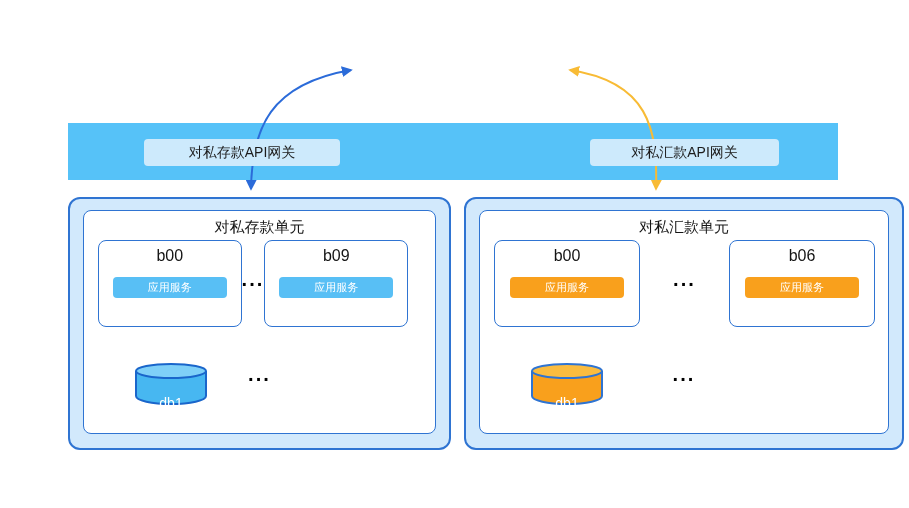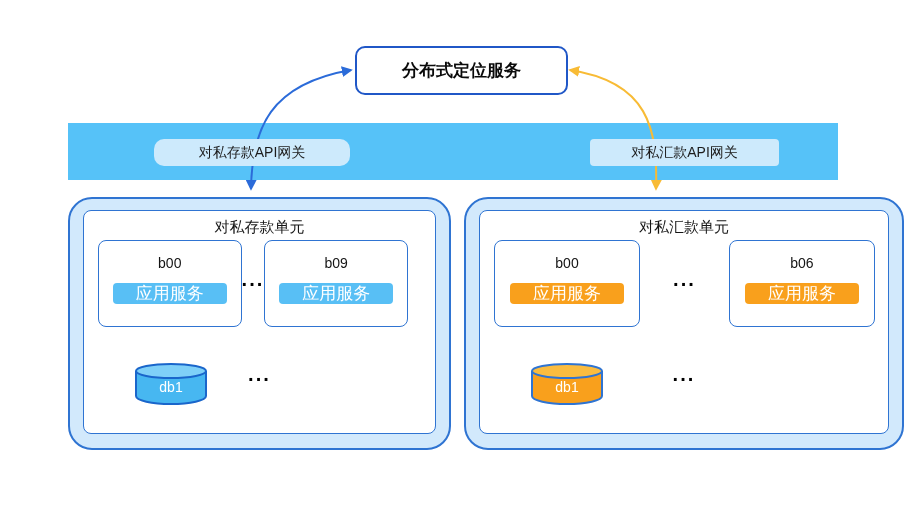--- a/index.html
+++ b/index.html
@@ -13,26 +13,26 @@
     background:#ffffff;border:2px solid #2057c7;border-radius:10px;
     display:flex;align-items:center;justify-content:center;
     font-size:17px;font-weight:700;color:#0a0a0a;box-sizing:border-box;
   }
   
   .band{position:absolute;left:68px;top:123px;width:770px;height:57px;background:#56c2f8;}
   .gw-label{
     position:absolute;top:139px;height:27px;background:#cdeafc;border-radius:4px;
     display:flex;align-items:center;justify-content:center;font-size:14px;color:#1c1c1c;
   }
-  .gw-left{left:154px;width:196px;border-radius:10px;}
+  .gw-left{left:144px;width:196px;}
   .gw-right{left:565px;width:189px;margin-left:25px;}
   
   .unit{
     position:absolute;top:197px;height:253px;background:#d2e9fc;
-    border:2px solid #2f74d2;border-radius:24px;box-sizing:border-box;
+    border:2px solid #2f74d2;border-radius:12px;box-sizing:border-box;
   }
   .unit-left{left:68px;width:383px;}
   .unit-right{left:464px;width:440px;}
   .unit-inner{
     position:absolute;left:13px;right:13px;top:11px;height:224px;background:#ffffff;
     border:1.5px solid #2f74d2;border-radius:8px;box-sizing:border-box;
   }
   .unit-title{
     position:absolute;left:0;right:0;top:7px;text-align:center;
     font-size:15px;color:#141414;
@@ -40,36 +40,36 @@
   .nodes{
     position:absolute;top:29px;height:87px;display:flex;align-items:stretch;
     justify-content:space-between;
   }
   .nodes-left{left:14px;right:27px;}
   .nodes-right{left:14px;right:13px;}
   .node{
     width:146px;background:#ffffff;border:1.5px solid #2f74d2;border-radius:8px;
     box-sizing:border-box;display:flex;flex-direction:column;align-items:center;
   }
-  .node-name{margin-top:14px;font-size:14px;color:#141414;}
+  .node-name{margin-top:6px;font-size:16px;color:#141414;}
   .pill{
     margin-top:12px;width:114px;height:21px;border-radius:4px;color:#ffffff;
-    font-size:17px;display:flex;align-items:center;justify-content:center;
+    font-size:11px;display:flex;align-items:center;justify-content:center;
   }
   .pill-blue{background:#58bff5;}
   .pill-orange{background:#f9a01c;}
   .dots{
     align-self:center;font-size:20px;font-weight:700;color:#000;letter-spacing:1px;
     line-height:20px;
   }
   .db-dots{position:absolute;left:50%;transform:translateX(-50%);top:170px;}
   
   .cyl{position:absolute;width:74px;height:44px;}
   .cyl-label{
-    position:absolute;left:0;right:0;top:17px;text-align:center;color:#ffffff;
+    position:absolute;left:0;right:0;top:33px;text-align:center;color:#ffffff;
     font-size:14px;
   }
   .overlay{position:absolute;left:0;top:0;pointer-events:none;}
 </style>
 </head>
 <body>
 
 <div id="canvas">
 
   <div class="band"></div>
@@ -100,21 +100,20 @@
 
     <path d="M 570 70 C 648 82 658 128 656 189" fill="none" stroke="#f8bb35" stroke-width="2" marker-start="url(#arrYellow)" marker-end="url(#arrYellowEnd)"></path>
 
     <line x1="169" y1="327" x2="169" y2="352" stroke="#2f74d2" stroke-width="1.6" marker-end="url(#arrConnBlue)"></line>
     <line x1="350" y1="327" x2="350" y2="352" stroke="#2f74d2" stroke-width="1.6" marker-end="url(#arrConnBlue)"></line>
 
     <line x1="565" y1="327" x2="565" y2="352" stroke="#f8c49e" stroke-width="1.6" marker-end="url(#arrConnPeach)"></line>
     <line x1="750" y1="327" x2="750" y2="352" stroke="#f8c49e" stroke-width="1.6" marker-end="url(#arrConnPeach)"></line>
   </svg>
 
-  <div class="service-box">分布式定位服务</div>
 
   <div class="gw-label gw-left">对私存款API网关</div>
   <div class="gw-label gw-right">对私汇款API网关</div>
 
   <div class="unit unit-left">
     <div class="unit-inner">
       <div class="unit-title">对私存款单元</div>
       <div class="nodes nodes-left">
         <div class="node">
           <div class="node-name">b00</div>

